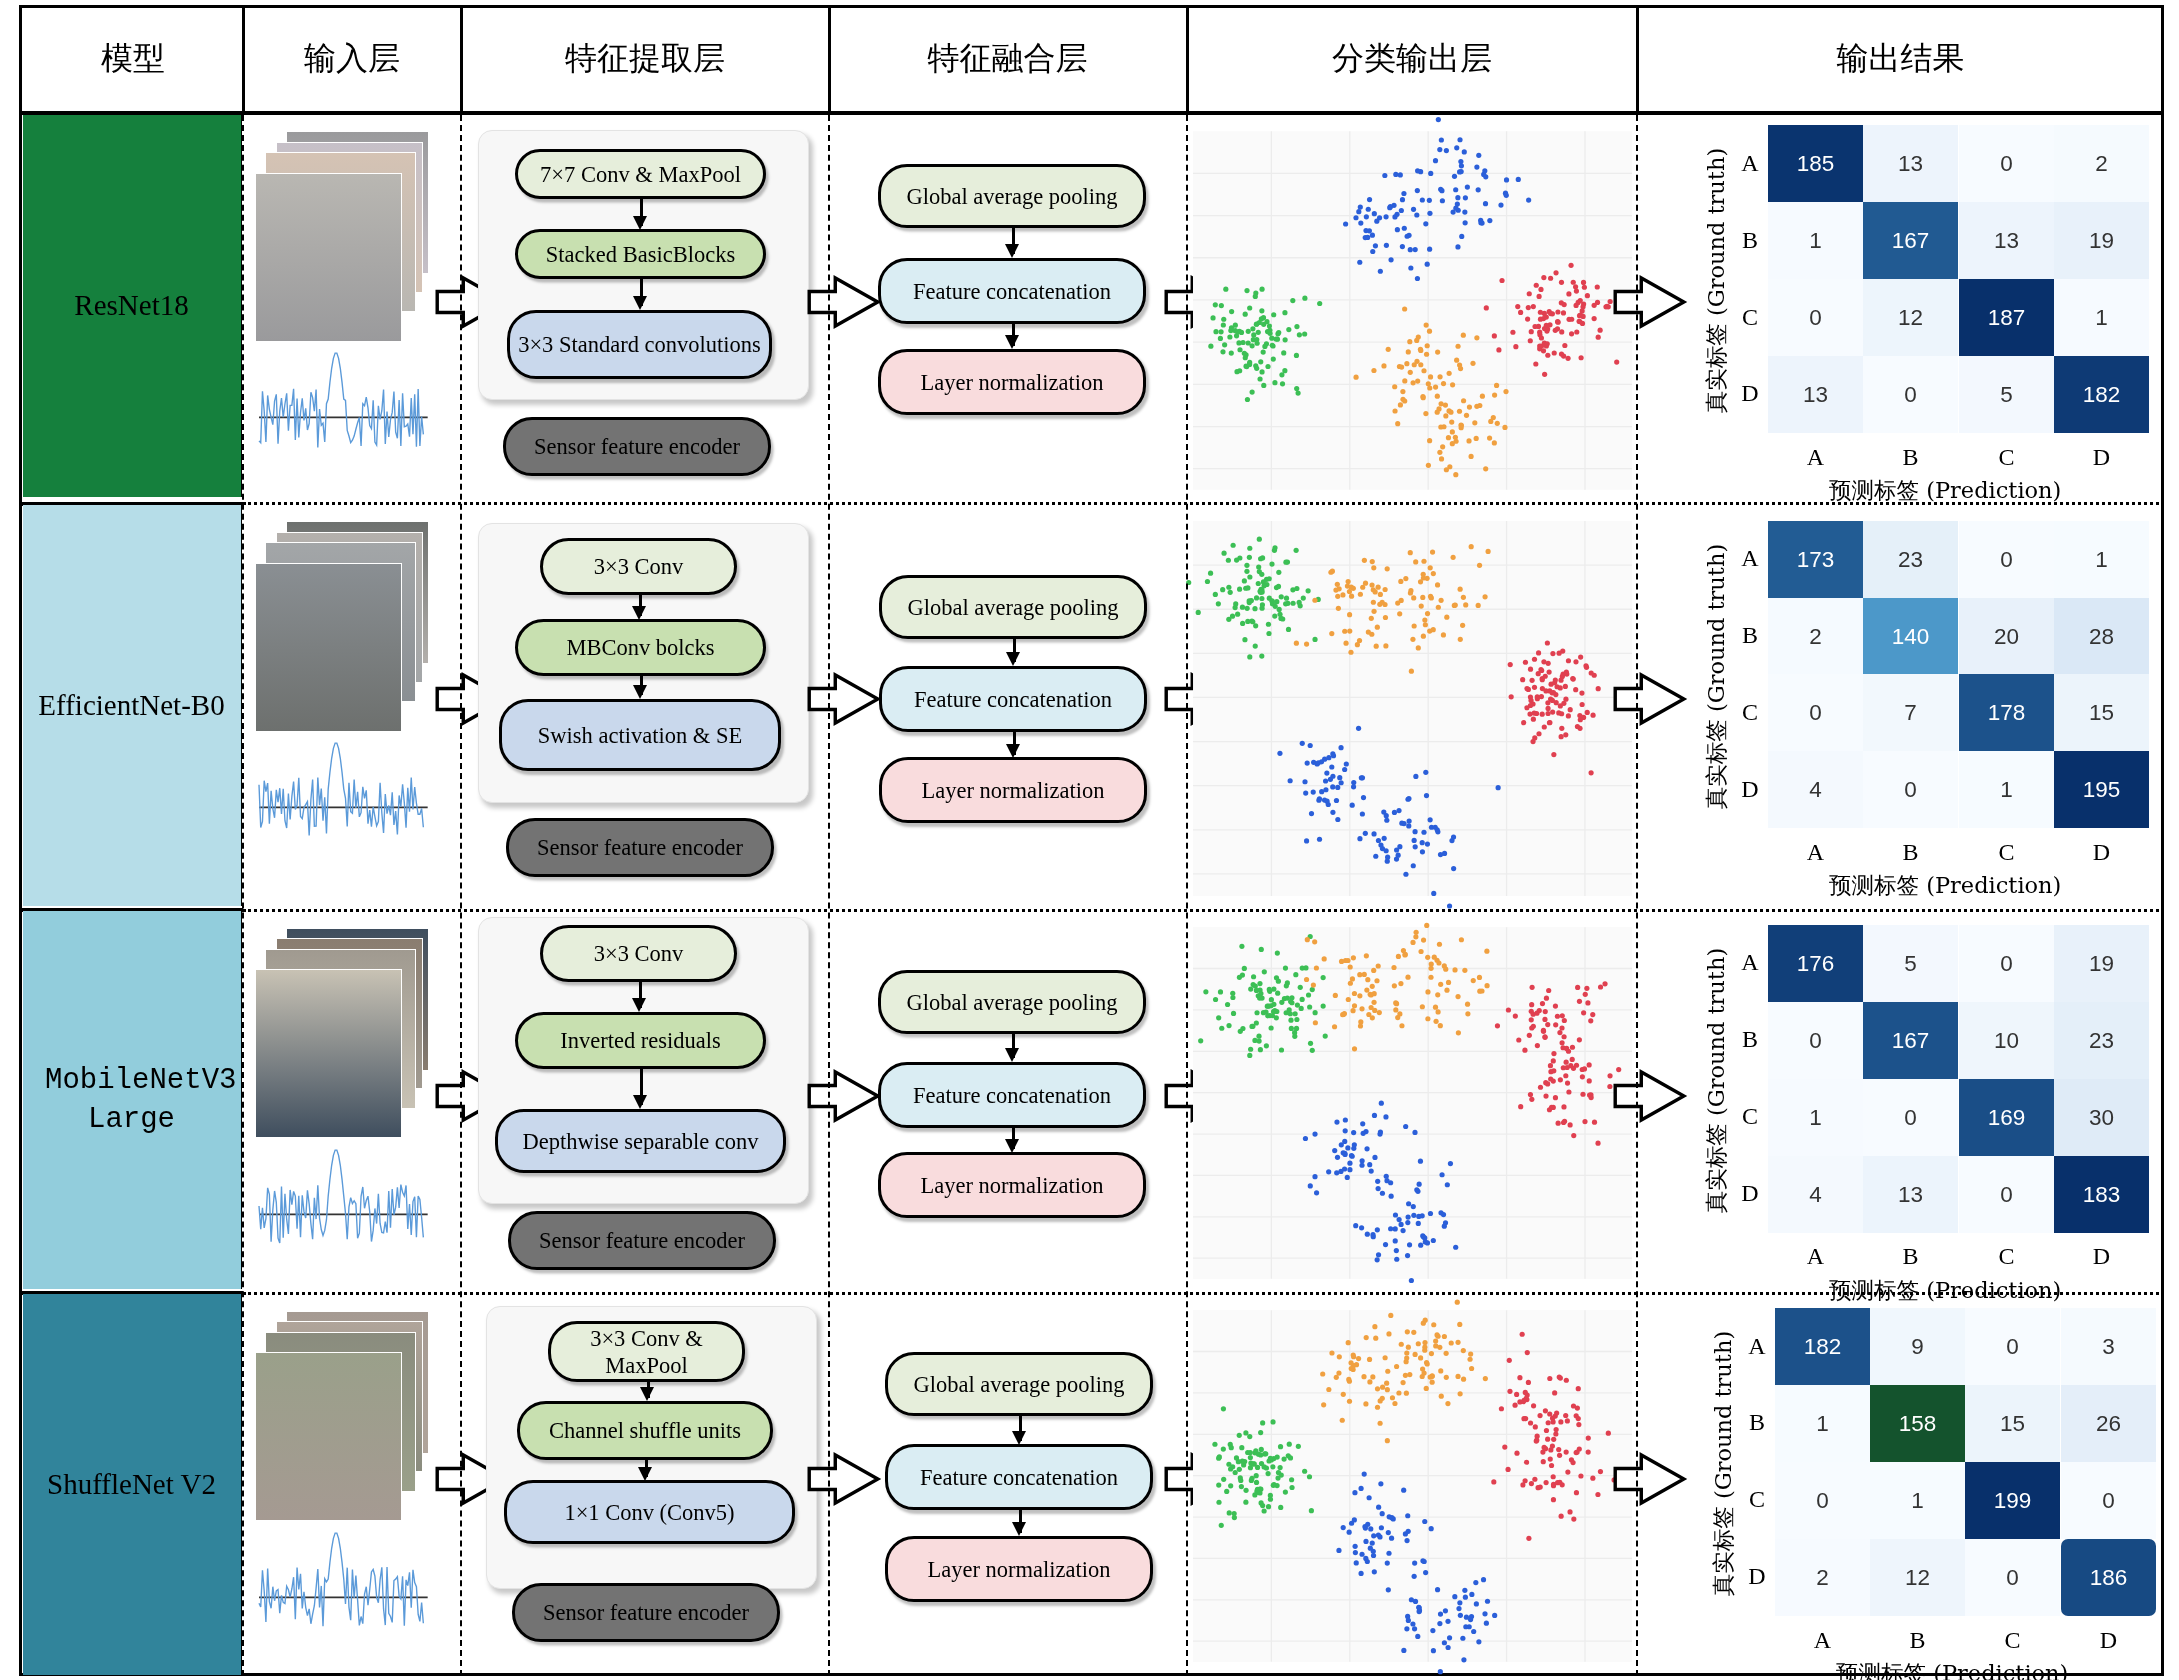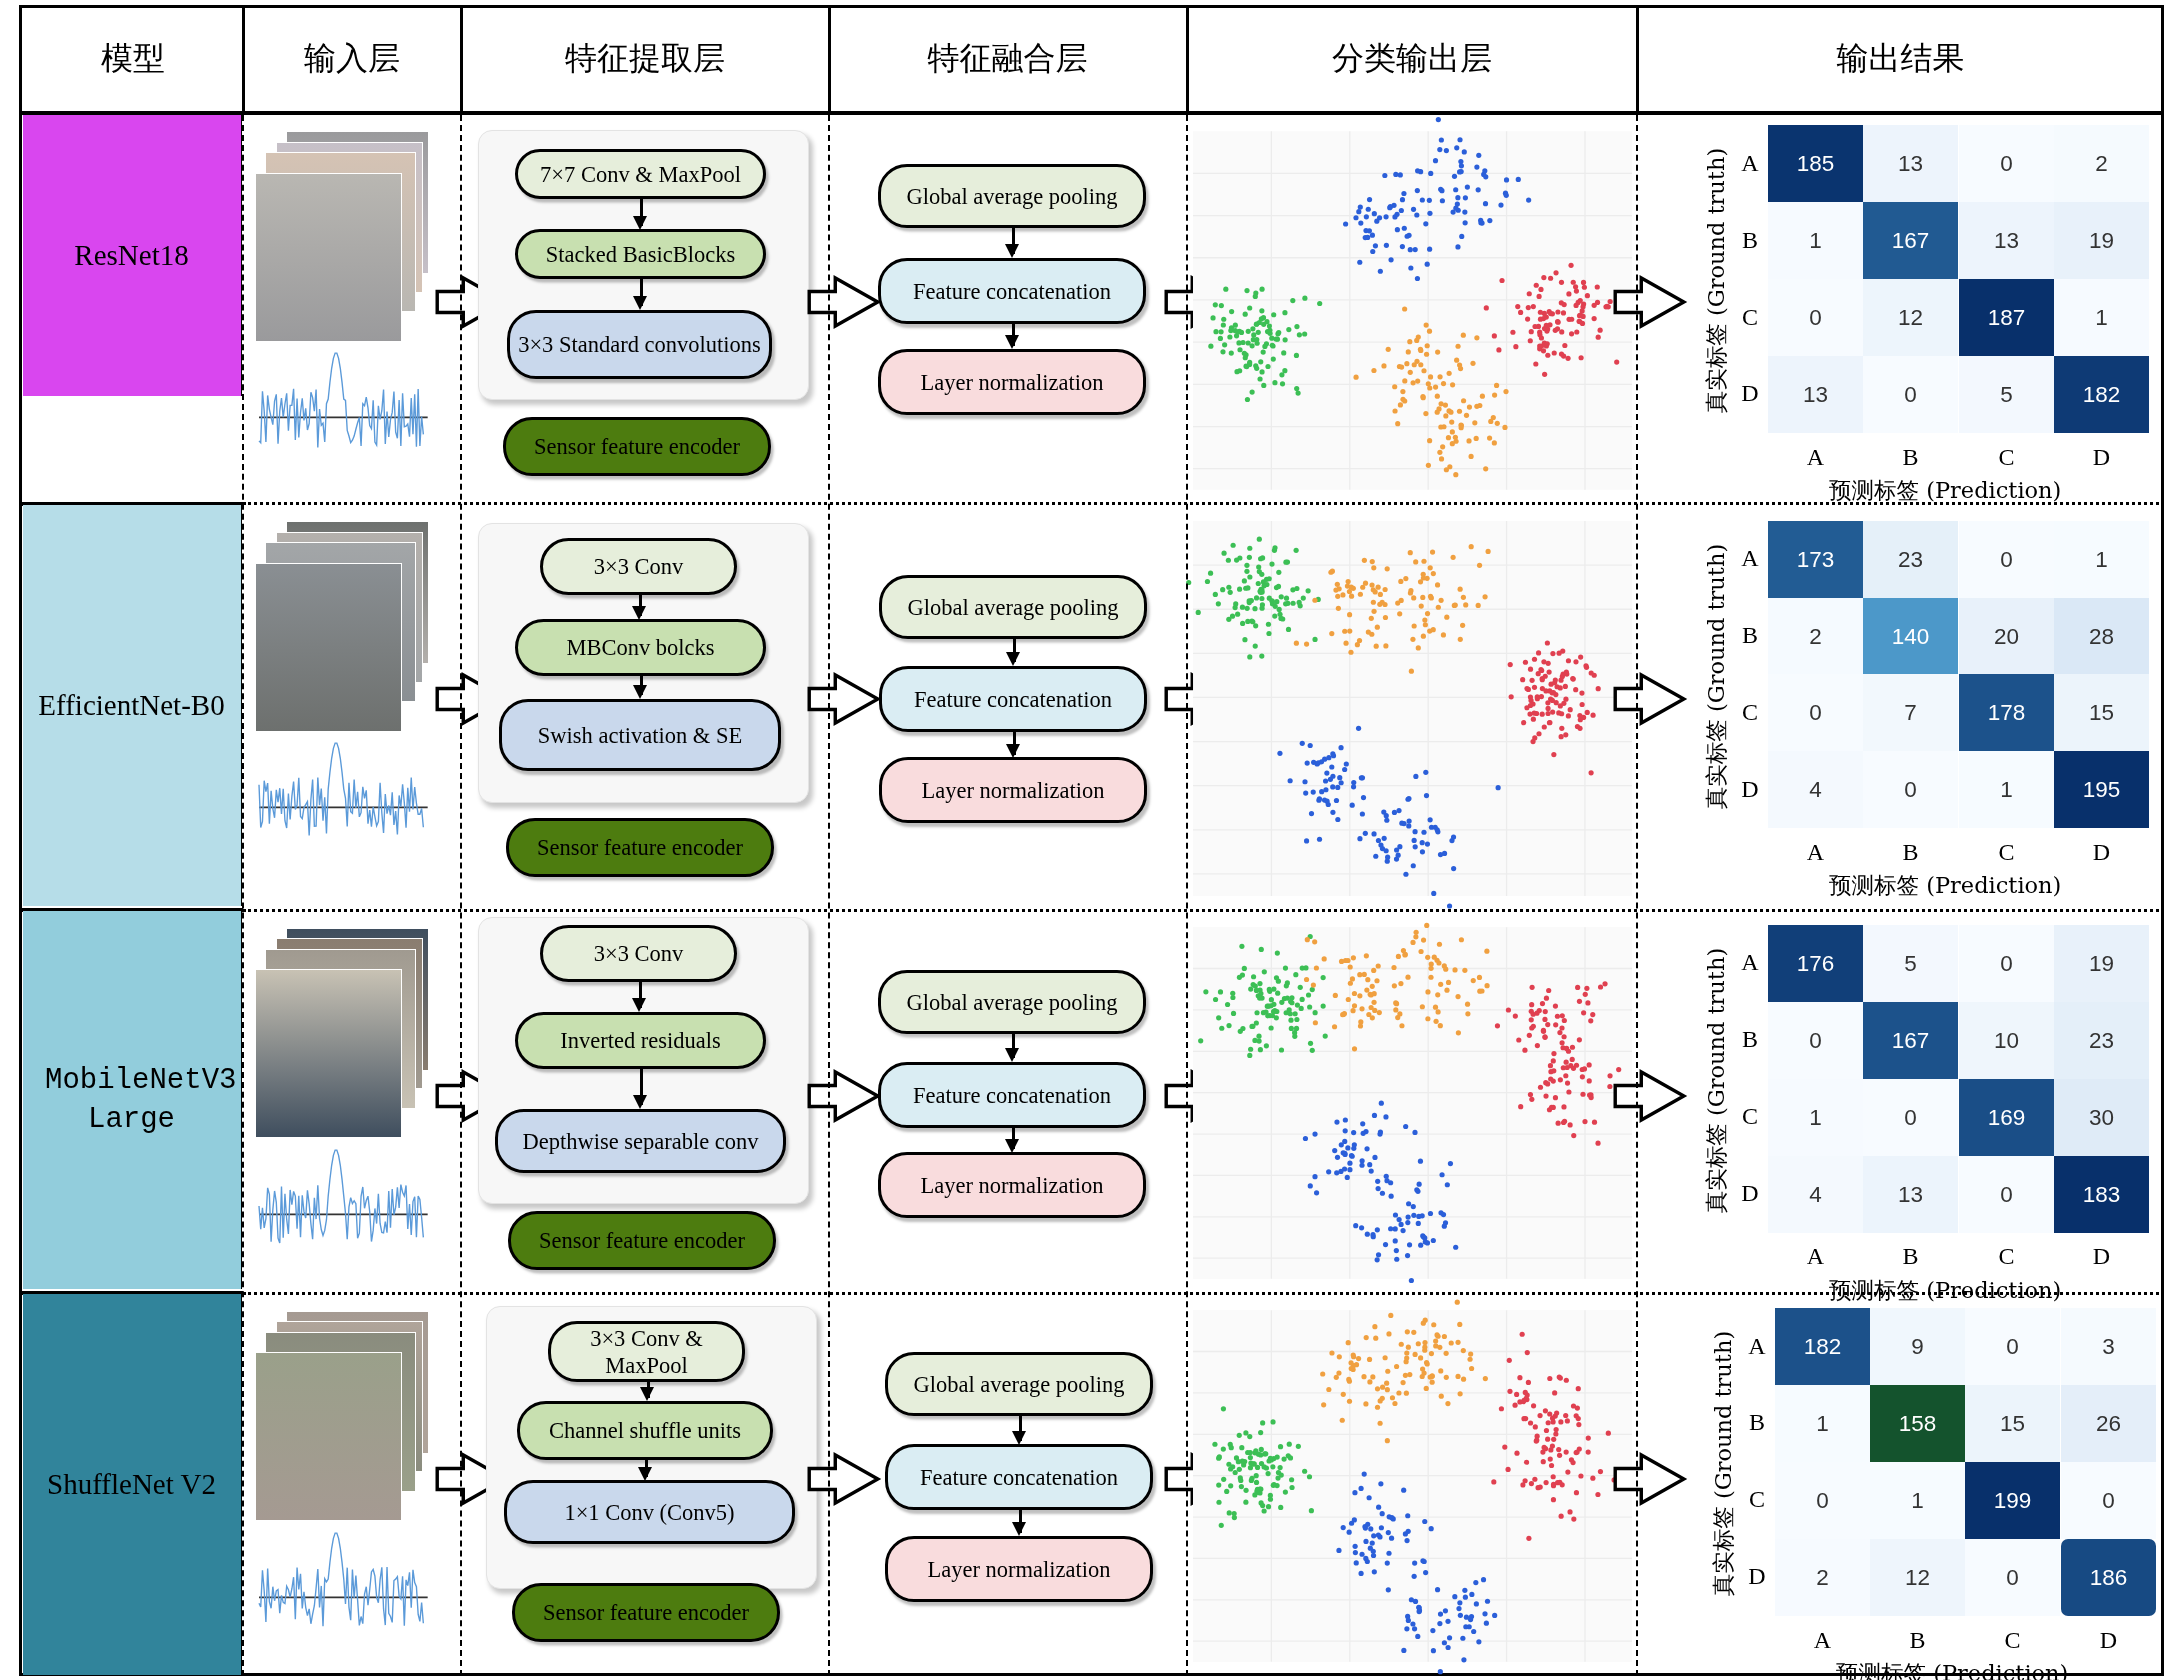--- a/index.html
+++ b/index.html
@@ -15,21 +15,21 @@
   .hline-dash { position:absolute; height:0; border-top:3.5px dotted #000; }
   .model-cell { position:absolute; left:22.5px; width:219px; display:flex; align-items:center;
                 justify-content:center; text-align:center; font-size:29px; line-height:1.35;
                 border-right:1.7px solid #000; box-sizing:border-box; }
   .pill { position:absolute; border:3.5px solid #000; border-radius:29px; box-sizing:border-box;
           display:flex; align-items:center; justify-content:center; text-align:center;
           font-size:22.5px; line-height:1.2; box-shadow:2.6px 3.5px 2.6px rgba(0,0,0,0.25); }
   .c-green-l { background:#e6eedb; }
   .c-green { background:#c8e0b0; }
   .c-blue { background:#c9d8ec; }
-  .c-yellow { background:#4d7c0f; }
+  .c-yellow { background:#737373; }
   .c-cyan { background:#daedf3; }
   .c-pink { background:#f9dcdd; }
   .panel { position:absolute; background:#f7f7f7; border-radius:14px;
            box-shadow:3.5px 4.3px 5.2px rgba(0,0,0,0.22); border:0.9px solid #e3e3e3; }
   .arrow-down { position:absolute; width:2.6px; background:#000; }
   .arrow-down::after { content:""; position:absolute; left:-7px; bottom:-3.5px;
      border-left:7.8px solid transparent; border-right:7.8px solid transparent; border-top:14px solid #000; }
   .photo { position:absolute; border:1.7px solid #fff; box-sizing:border-box; }
   .cm-cell { position:absolute; display:flex; align-items:center; justify-content:center;
              font-family:"Liberation Sans","DejaVu Sans",sans-serif; font-size:22.5px; }
@@ -52,21 +52,21 @@
 <div class="hcell" style="left:1637px;width:527px;">输出结果</div>
 
 <div class="vline-solid" style="left:242px;top:5.2px;height:107px;"></div>
 <div class="vline-solid" style="left:460px;top:5.2px;height:107px;"></div>
 <div class="vline-solid" style="left:828px;top:5.2px;height:107px;"></div>
 <div class="vline-solid" style="left:1186px;top:5.2px;height:107px;"></div>
 <div class="vline-solid" style="left:1636px;top:5.2px;height:107px;"></div>
 <div class="hline-solid" style="left:19px;top:111px;width:2145px;"></div>
 
 <div id="rows">
-    <div class="model-cell" style="top:115px;height:281px;background:#d946ef;justify-content:center;">
+    <div class="model-cell" style="top:115px;height:382px;background:#15803d;justify-content:center;">
       <span>ResNet18</span>
     </div>
     <div class="photo" style="left:286px;top:131px;width:143px;height:143px;background:linear-gradient(180deg, #9a9a9c 0%, #c6c0c8 100%);"></div>
     <div class="photo" style="left:276px;top:142px;width:147px;height:151px;background:linear-gradient(180deg, #c6c0c8 0%, #d5c3b4 100%);"></div>
     <div class="photo" style="left:265px;top:152px;width:151px;height:160px;background:linear-gradient(180deg, #d5c3b4 0%, #b9b7b2 100%);"></div>
     <div class="photo" style="left: 255px; top: 173px; width: 147px; height: 169px; background: linear-gradient(rgb(185, 183, 178) 0%, rgb(154, 154, 156) 100%);" title="asphalt parking surface"></div>
     <svg width="173" height="130" style="left: 259px; top: 348px; position: absolute;" viewBox="0 0 200 150">
       <line x1="0" y1="80" x2="195" y2="80" stroke="#333" stroke-width="2"></line>
       <polyline points="0,107.2 2,109.4 4,50.0 6,72.6 8,108.4 10,54.7 12,70.8 14,80.0 16,88.5 18,61.2 20,53.4 22,110.5 24,72.7 26,57.8 28,79.8 30,64.6 32,52.3 34,95.6 36,66.1 38,66.0 40,47.1 42,106.3 44,58.2 46,103.4 48,74.4 50,58.0 52,83.7 54,69.6 56,94.6 58,87.2 60,51.0 62,57.2 64,73.0 66,47.8 68,114.8 70,70.4 72,89.2 74,86.8 76,108.4 78,64.2 80,58.9 82,39.5 84,23.3 86,11.8 88,5.8 90,5.8 92,11.8 94,23.3 96,39.5 98,58.9 100,60.4 102,95.2 104,101.6 106,109.3 108,106.4 110,101.7 112,93.8 114,86.3 116,80.3 118,113.2 120,64.2 122,66.5 124,56.6 126,69.0 128,89.5 130,93.1 132,60.2 134,108.5 136,112.0 138,66.7 140,82.5 142,72.4 144,47.8 146,110.8 148,73.4 150,102.6 152,82.6 154,74.3 156,50.3 158,97.0 160,104.2 162,60.0 164,113.2 166,52.3 168,91.0 170,90.3 172,87.7 174,102.4 176,57.6 178,99.6 180,53.3 182,114.1 184,47.2 186,113.0 188,79.1 190,99.7" fill="none" stroke="#5b9ad9" stroke-width="1.6"></polyline>
     </svg>

